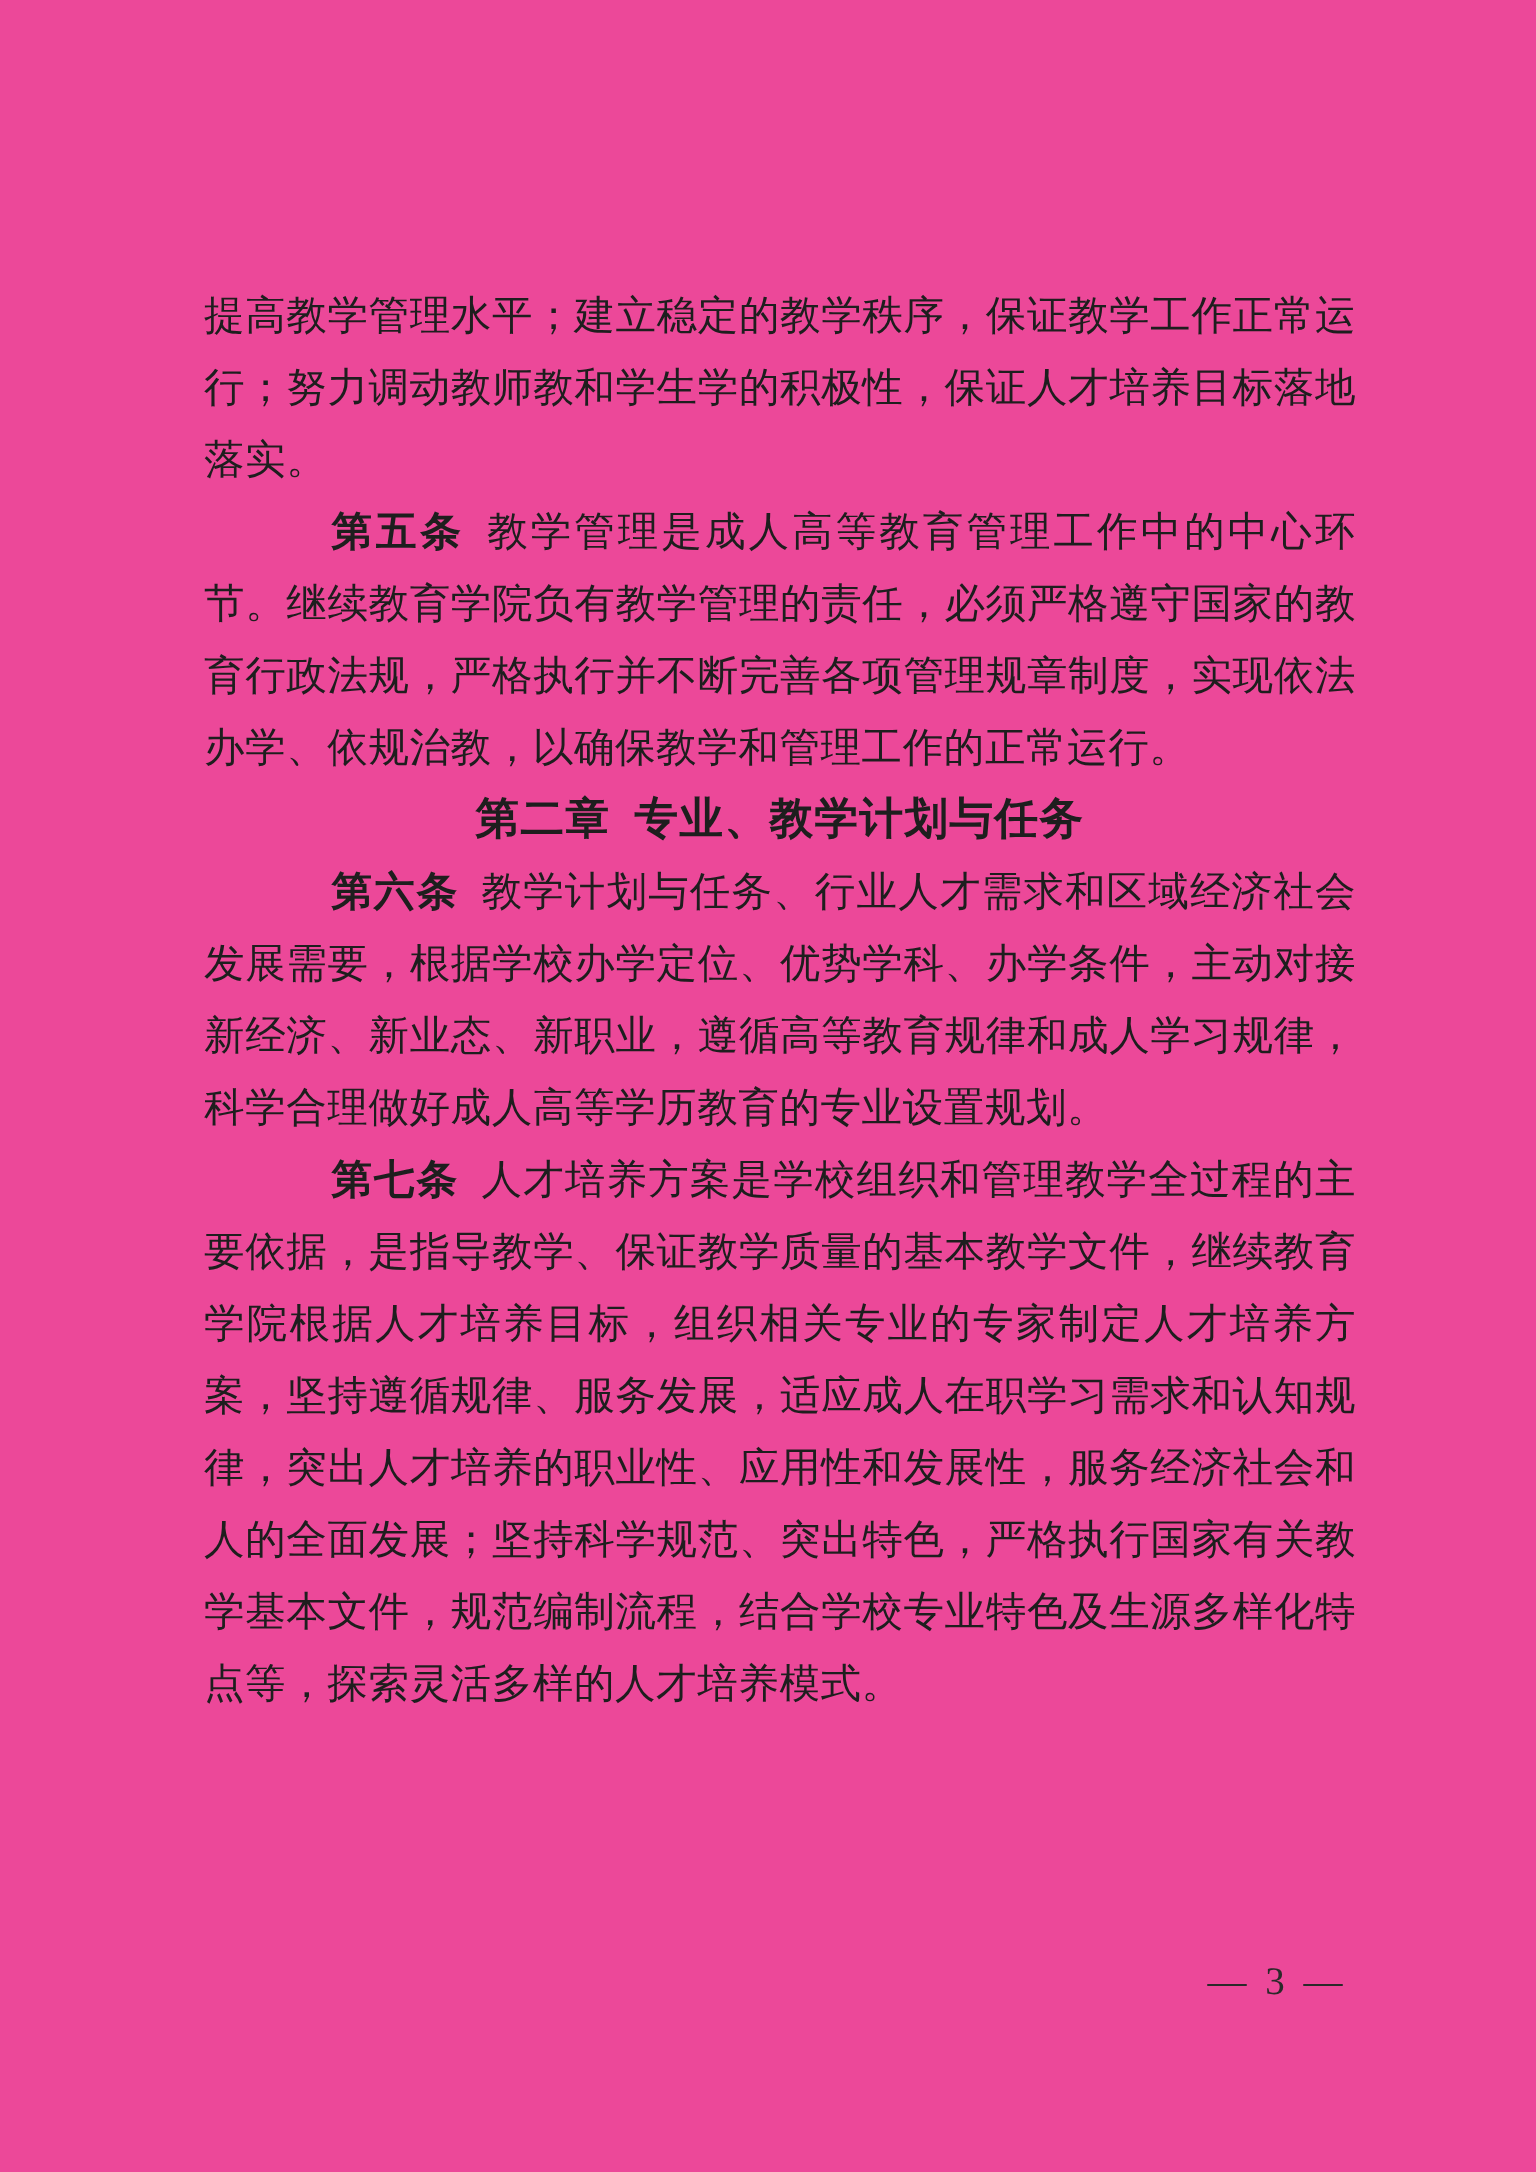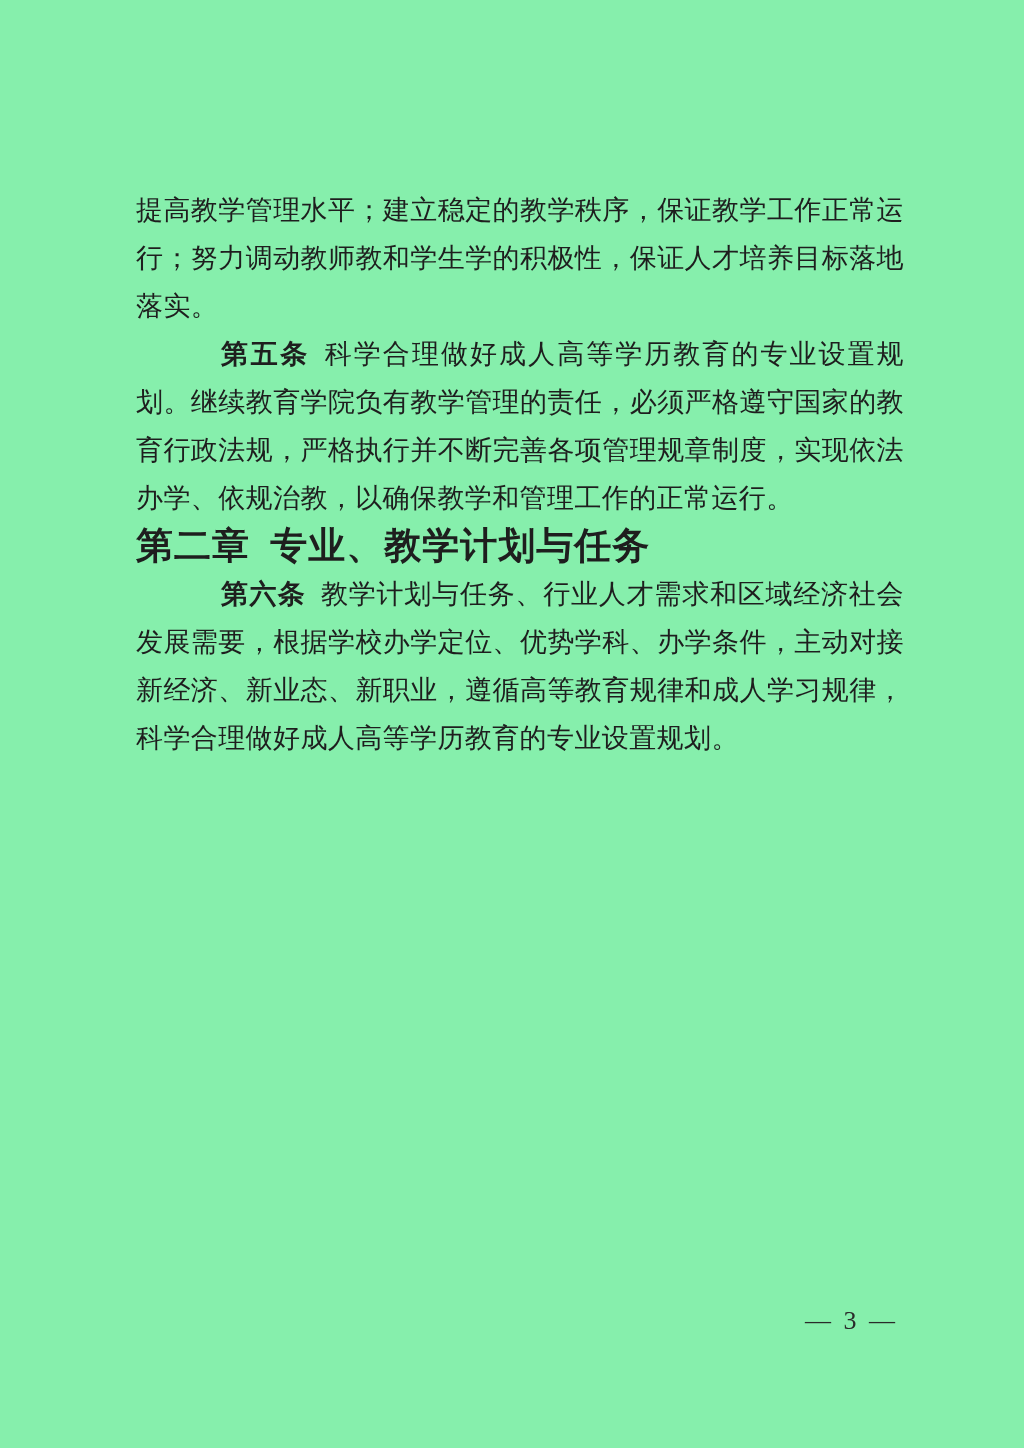--- a/index.html
+++ b/index.html
@@ -4,21 +4,21 @@
 <style>
   html, body {
     margin: 0;
     padding: 0;
     background: #ffffff;
   }
   .page {
     position: relative;
     width: 1024px;
     height: 1448px;
-    background: #86efac;
+    background: #ec4899;
     overflow: hidden;
     font-family: "Liberation Serif", "DejaVu Serif", serif;
     color: #1e1e1e;
   }
   .content {
     position: absolute;
     top: 186px;
     left: 136px;
     width: 768px;
   }
@@ -36,23 +36,24 @@
   }
   .lead {
     font-weight: bold;
     font-family: "Liberation Sans", "DejaVu Sans", sans-serif;
     margin-right: 0.55em;
     letter-spacing: 1px;
     margin-left: 31px;
   }
   .chapter {
     margin: 0;
-    font-size: 37px;
+    font-size: 29px;
     line-height: 48px;
     font-weight: bold;
+    text-align: center;
     font-family: "Liberation Sans", "DejaVu Sans", sans-serif;
     letter-spacing: 1px;
   }
   .chapter-title {
     margin-left: 0.55em;
   }
   .footer {
     position: absolute;
     right: 126px;
     bottom: 112px;
@@ -63,24 +64,25 @@
   }
 </style>
 </head>
 <body>
 
 <div class="page">
   <div class="content">
 
     <p class="para"><span>提高教学管理水平；建立稳定的教学秩序，保证教学工作正常运行；努力调动教师教和学生学的积极性，保证人才培养目标落地落实。</span></p>
 
-    <p class="para indent"><span class="lead">第五条</span><span>科学合理做好成人高等学历教育的专业设置规划。继续教育学院负有教学管理的责任，必须严格遵守国家的教育行政法规，严格执行并不断完善各项管理规章制度，实现依法办学、依规治教，以确保教学和管理工作的正常运行。</span></p>
+    <p class="para indent"><span class="lead">第五条</span><span>教学管理是成人高等教育管理工作中的中心环节。继续教育学院负有教学管理的责任，必须严格遵守国家的教育行政法规，严格执行并不断完善各项管理规章制度，实现依法办学、依规治教，以确保教学和管理工作的正常运行。</span></p>
 
     <h2 class="chapter"><span>第二章</span><span class="chapter-title">专业、教学计划与任务</span></h2>
 
     <p class="para indent"><span class="lead">第六条</span><span>教学计划与任务、行业人才需求和区域经济社会发展需要，根据学校办学定位、优势学科、办学条件，主动对接新经济、新业态、新职业，遵循高等教育规律和成人学习规律，科学合理做好成人高等学历教育的专业设置规划。</span></p>
 
+    <p class="para indent"><span class="lead">第七条</span><span>人才培养方案是学校组织和管理教学全过程的主要依据，是指导教学、保证教学质量的基本教学文件，继续教育学院根据人才培养目标，组织相关专业的专家制定人才培养方案，坚持遵循规律、服务发展，适应成人在职学习需求和认知规律，突出人才培养的职业性、应用性和发展性，服务经济社会和人的全面发展；坚持科学规范、突出特色，严格执行国家有关教学基本文件，规范编制流程，结合学校专业特色及生源多样化特点等，探索灵活多样的人才培养模式。</span></p>
 
 
   </div>
 
   <div class="footer">— 3 —</div>
 </div>
 
 </body></html>

